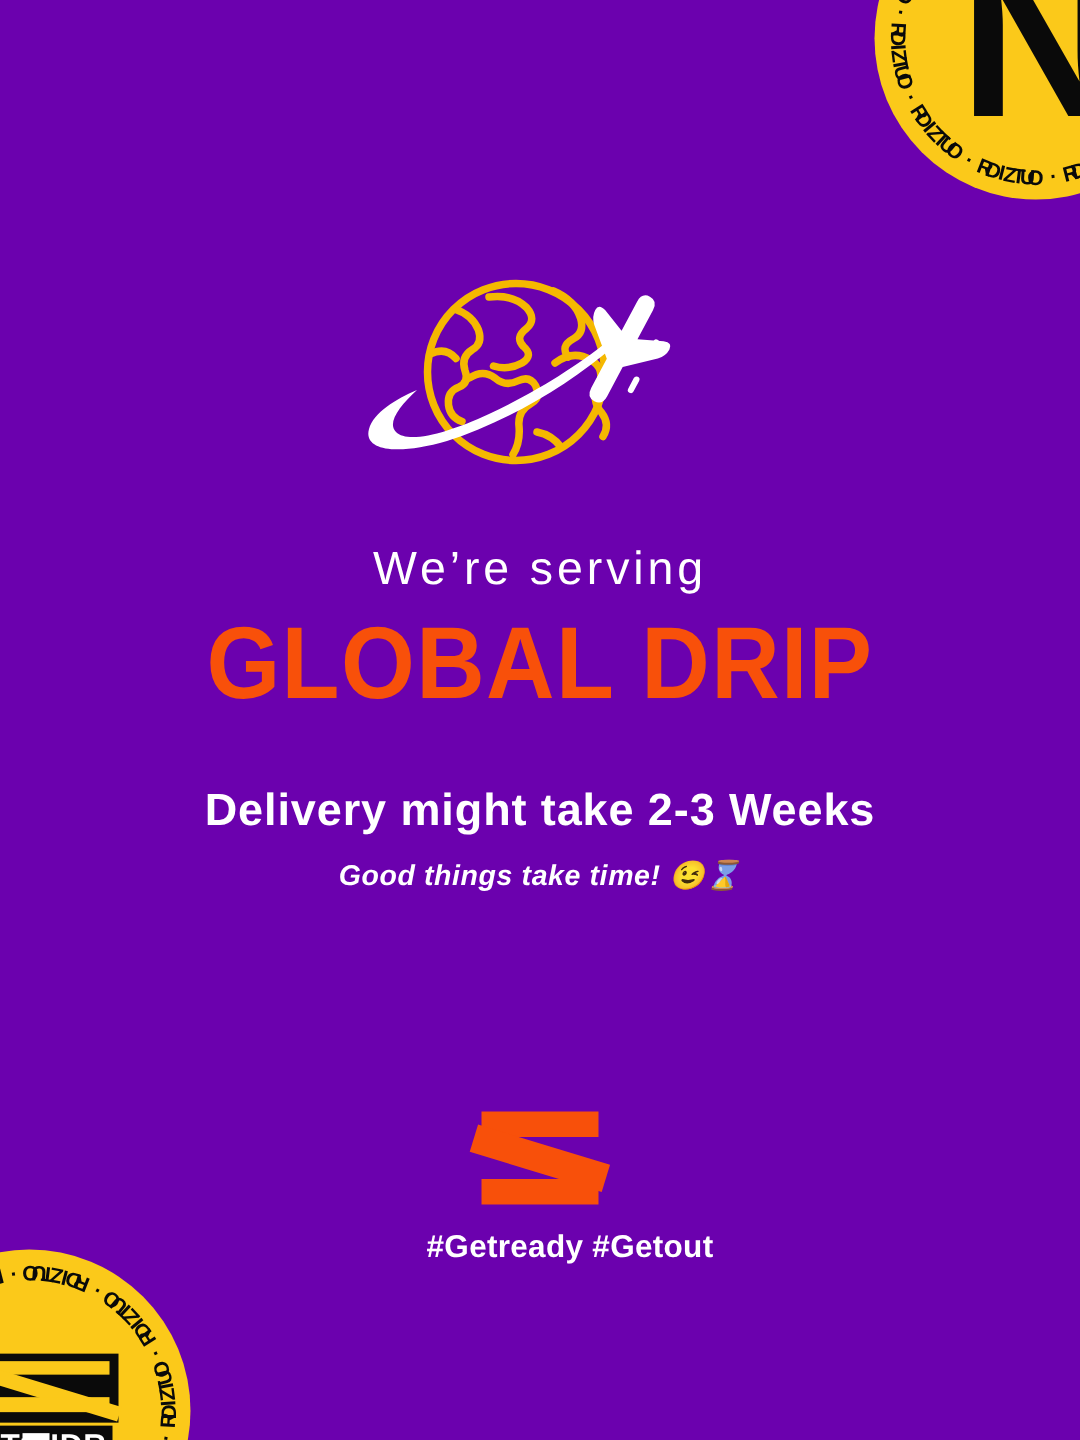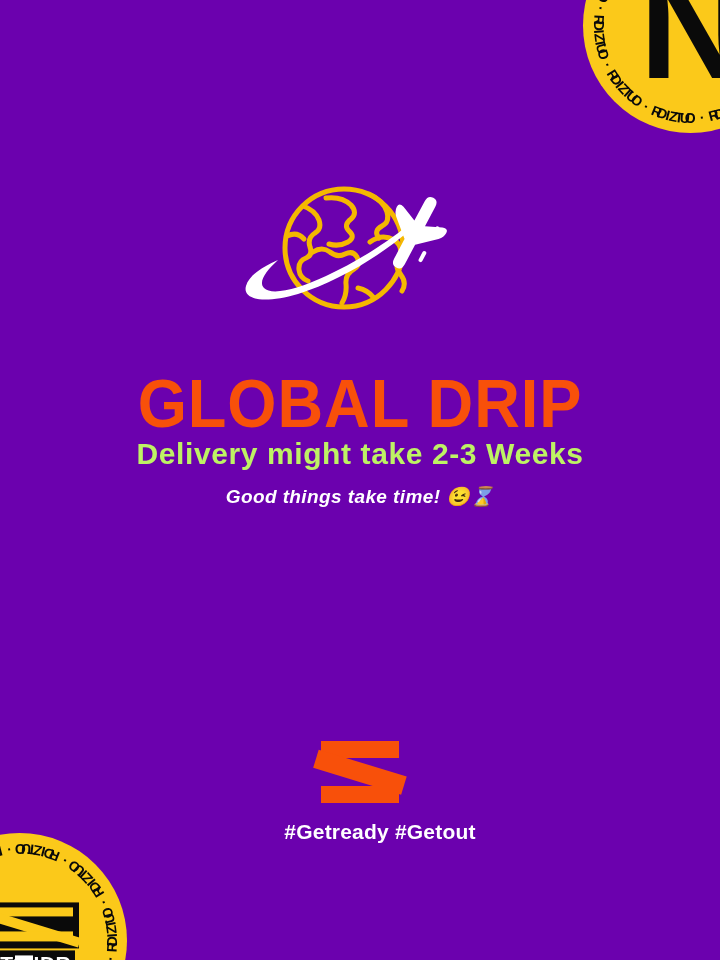--- a/index.html
+++ b/index.html
@@ -152,24 +152,25 @@
   }
   .line-post {
     color: #ffffff;
     font-size: 31px;
     font-weight: 300;
     letter-spacing: 1.4px;
     line-height: 1.25;
     margin-top: 14px;
   }
   .line-delivery {
-    color: #bef264;
+    color: #ffffff;
     font-size: 30px;
     font-weight: bold;
     letter-spacing: 0.6px;
+    margin-top: 48px;
   }
   .line-sub {
     color: #ffffff;
     font-size: 19px;
     font-weight: bold;
     font-style: italic;
     letter-spacing: 0.4px;
     margin-top: 14px;
   }
 
@@ -307,20 +308,21 @@
       <g fill="#FFFFFF" transform="translate(150,18) rotate(28)">
         <path d="M4 26 q0 -6 7 -6 h22 l16 -18 q4 -4 9 -4 q5 0 3 6 l-7 16 h22 q7 0 7 6
                  q0 6 -7 6 h-22 l7 16 q2 6 -3 6 q-5 0 -9 -4 l-16 -18 h-22 q-7 0 -7 -6 Z" transform="rotate(-90 40 26)"></path>
         <rect x="56" y="6" width="4" height="12" rx="2"></rect>
         <rect x="56" y="34" width="4" height="12" rx="2"></rect>
       </g>
     </svg>
   </div>
 
   <div class="copy">
+    <div class="line-pre">We’re serving</div>
     <div class="line-hero">GLOBAL DRIP</div>
     <div class="line-delivery">Delivery might take 2-3 Weeks</div>
     <div class="line-sub">Good things take time! 😉⌛</div>
   </div>
 
   <div class="footer">
     <span class="zmark footer-z">
       <span class="bar-top"></span>
       <span class="bar-diag"></span>
       <span class="bar-bot"></span>

